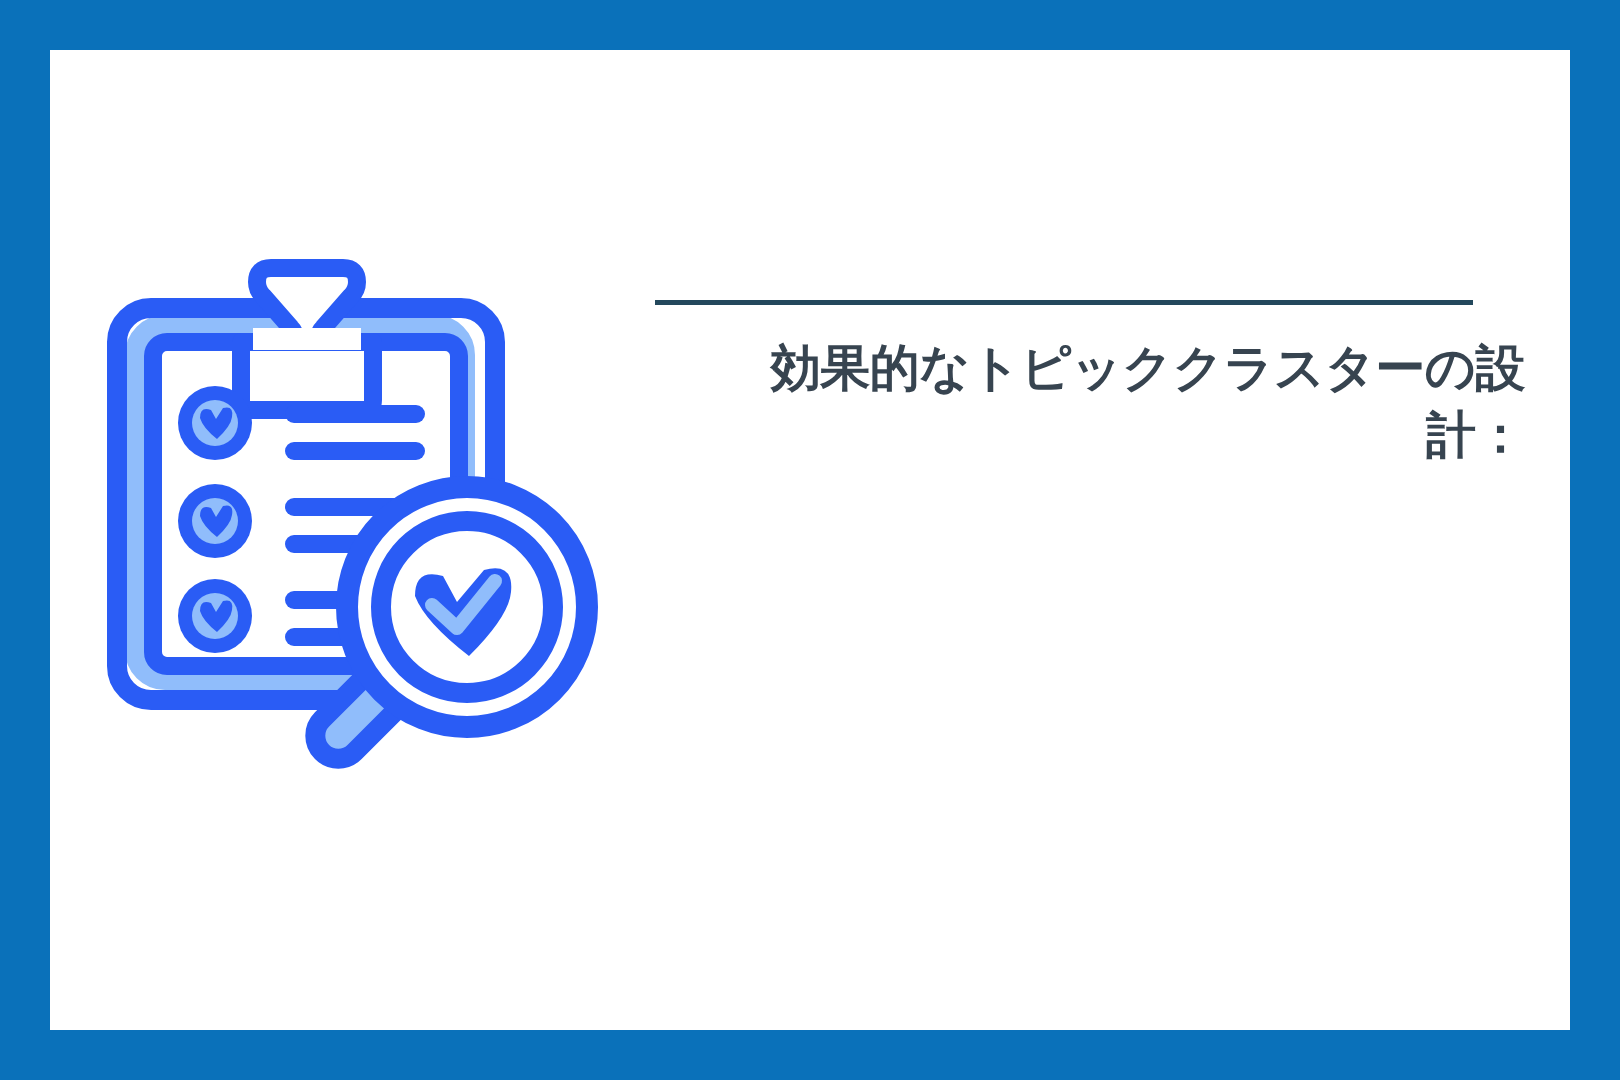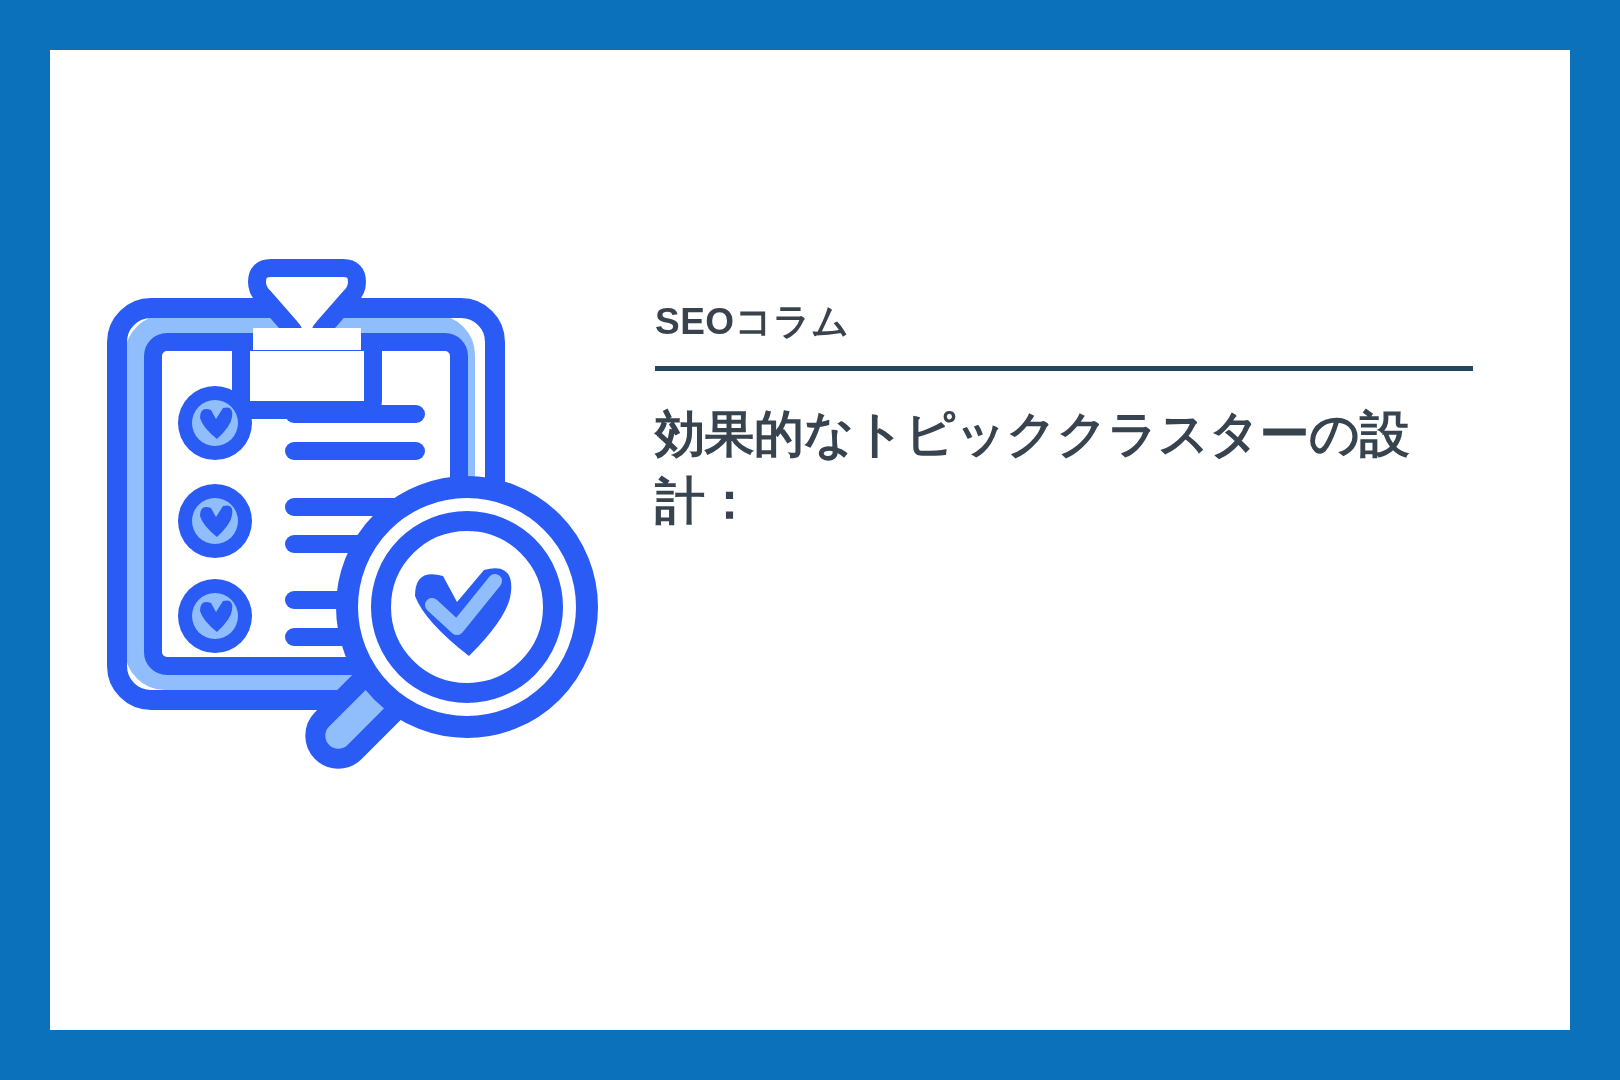--- a/index.html
+++ b/index.html
@@ -63,20 +63,21 @@
   .headline {
     font-size: 50px;
     font-weight: 700;
     color: #374450;
     line-height: 1.33;
     margin: 0;
     letter-spacing: -0.5px;
   }
   .headline .line {
     display: block;
+    text-align: right;
   }
 </style>
 </head>
 <body>
 
 <div class="canvas">
 
   <div class="inner-card">
 
     <div class="icon-wrap">
@@ -160,21 +161,20 @@
 
         <g>
           <path d="M320 366 Q320 338 348 346 L362 372 L389 340 Q419 332 416 362
                    Q414 386 374 426 Q330 392 320 366 Z" fill="#2a5cf5"></path>
           <path d="M337 375 L362 398 L400 351" fill="none" stroke="#90bdfb" stroke-width="14" stroke-linecap="round" stroke-linejoin="round"></path>
         </g>
       </svg>
     </div>
 
     <div class="text-block">
-      <div class="eyebrow">SEOコラム</div>
       <div class="divider"></div>
       <h1 class="headline">
         <span class="line">効果的なトピッククラスターの設</span>
         <span class="line">計：</span>
       </h1>
     </div>
 
   </div>
 </div>
 

